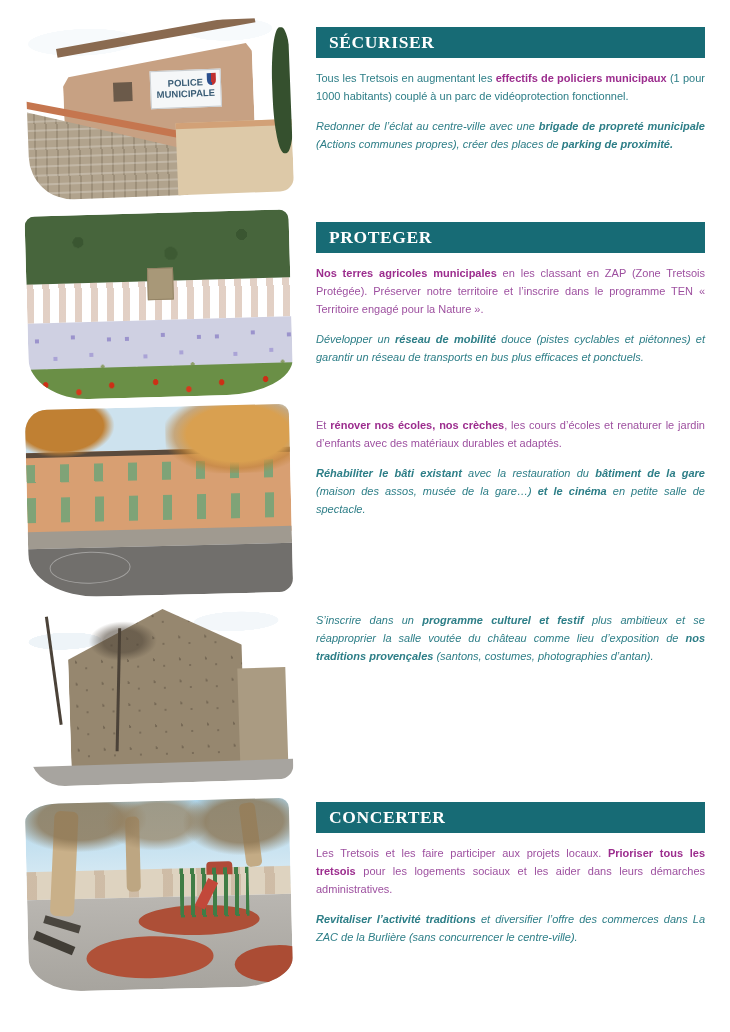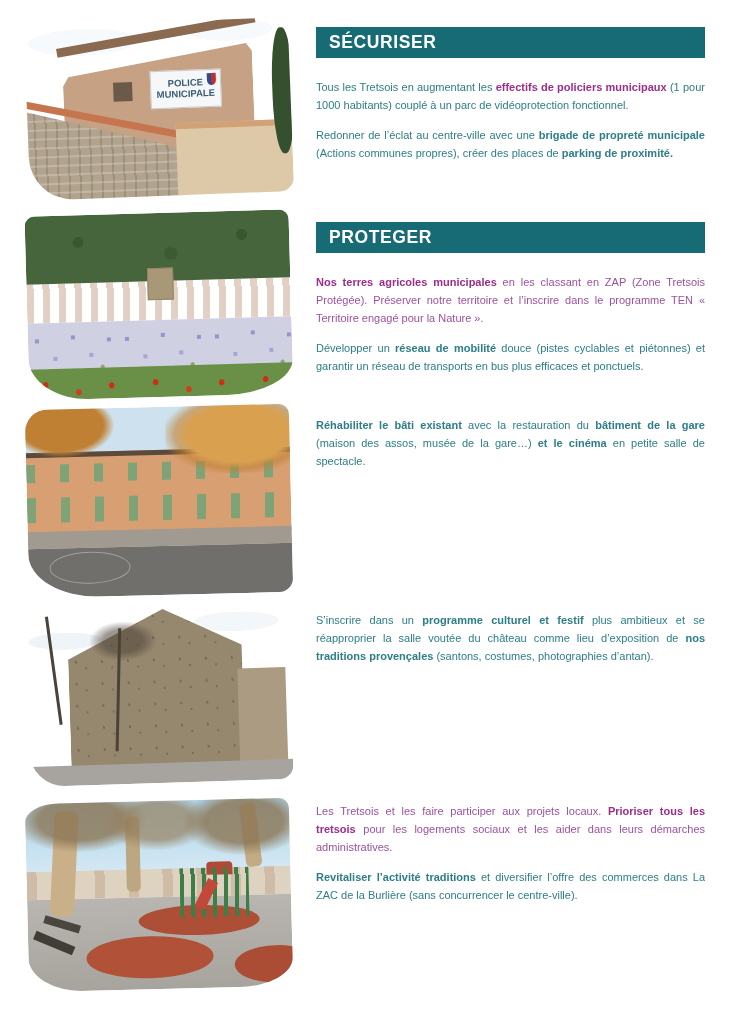--- a/index.html
+++ b/index.html
@@ -3,23 +3,23 @@
 <meta charset="utf-8">
 <style>
   html,body{margin:0;padding:0;background:#ffffff;}
   .page{position:relative;width:730px;height:1032px;background:#fff;overflow:hidden;
         font-family:"Liberation Sans",sans-serif;}
 
   
   .sec{position:absolute;left:316px;width:389px;}
   .bar{height:31px;background:#176b75;color:#fff;display:flex;align-items:center;
        padding-left:13px;box-sizing:border-box;font-weight:700;font-size:17.5px;
-       letter-spacing:.6px;margin-bottom:20px;}
+       letter-spacing:.6px;margin-bottom:11px;font-family:Liberation Serif, serif;}
   .p{margin:0 0 12px;font-size:11px;line-height:1.64;text-align:justify;}
-  .p.it{}
+  .p.it{font-style:italic;}
   .b{font-weight:700;}
   .c-teal{color:#2d7e87;}
   .c-purple{color:#9d4f9f;}
   .c-magenta{color:#9c2d8e;}
 
   .footer{position:absolute;left:0;right:0;top:999px;text-align:center;
           font-size:11px;color:#58595b;letter-spacing:.1px;}
 
   
   .photo{position:absolute;left:27px;width:264px;overflow:hidden;}
@@ -204,25 +204,29 @@
 
   <section class="sec" style="top:222px">
     <div class="bar">
       <span>PROTEGER</span>
     </div>
     <p class="p"><span class="b c-magenta">Nos terres agricoles municipales</span><span class="c-purple"> en les classant en ZAP (Zone Tretsois Protégée). Préserver notre territoire et l’inscrire dans le programme TEN « Territoire engagé pour la Nature ».</span></p>
     <p class="p it"><span class="c-teal">Développer un </span><span class="b c-teal">réseau de mobilité</span><span class="c-teal"> douce (pistes cyclables et piétonnes) et garantir un réseau de transports en bus plus efficaces et ponctuels.</span></p>
   </section>
 
   <section class="sec" style="top:416px">
+    <p class="p"><span class="c-purple">Et </span><span class="b c-magenta">rénover nos écoles, nos crèches</span><span class="c-purple">, les cours d’écoles et renaturer le jardin d’enfants avec des matériaux durables et adaptés.</span></p>
     <p class="p it"><span class="b c-teal">Réhabiliter le bâti existant</span><span class="c-teal"> avec la restauration du </span><span class="b c-teal">bâtiment de la gare</span><span class="c-teal"> (maison des assos, musée de la gare…) </span><span class="b c-teal">et le cinéma</span><span class="c-teal"> en petite salle de spectacle.</span></p>
   </section>
 
   <section class="sec" style="top:611px">
     <p class="p it"><span class="c-teal">S’inscrire dans un </span><span class="b c-teal">programme culturel et festif</span><span class="c-teal"> plus ambitieux et se réapproprier la salle voutée du château comme lieu d’exposition de </span><span class="b c-teal">nos traditions provençales</span><span class="c-teal"> (santons, costumes, photographies d’antan).</span></p>
   </section>
 
   <section class="sec" style="top:802px">
+    <div class="bar">
+      <span>CONCERTER</span>
+    </div>
     <p class="p"><span class="c-purple">Les Tretsois et les faire participer aux projets locaux. </span><span class="b c-magenta">Prioriser tous les tretsois</span><span class="c-purple"> pour les logements sociaux et les aider dans leurs démarches administratives.</span></p>
     <p class="p it"><span class="b c-teal">Revitaliser l’activité traditions</span><span class="c-teal"> et diversifier l’offre des commerces dans La ZAC de la Burlière (sans concurrencer le centre-ville).</span></p>
   </section>
 
 </div>
 
 </body></html>

